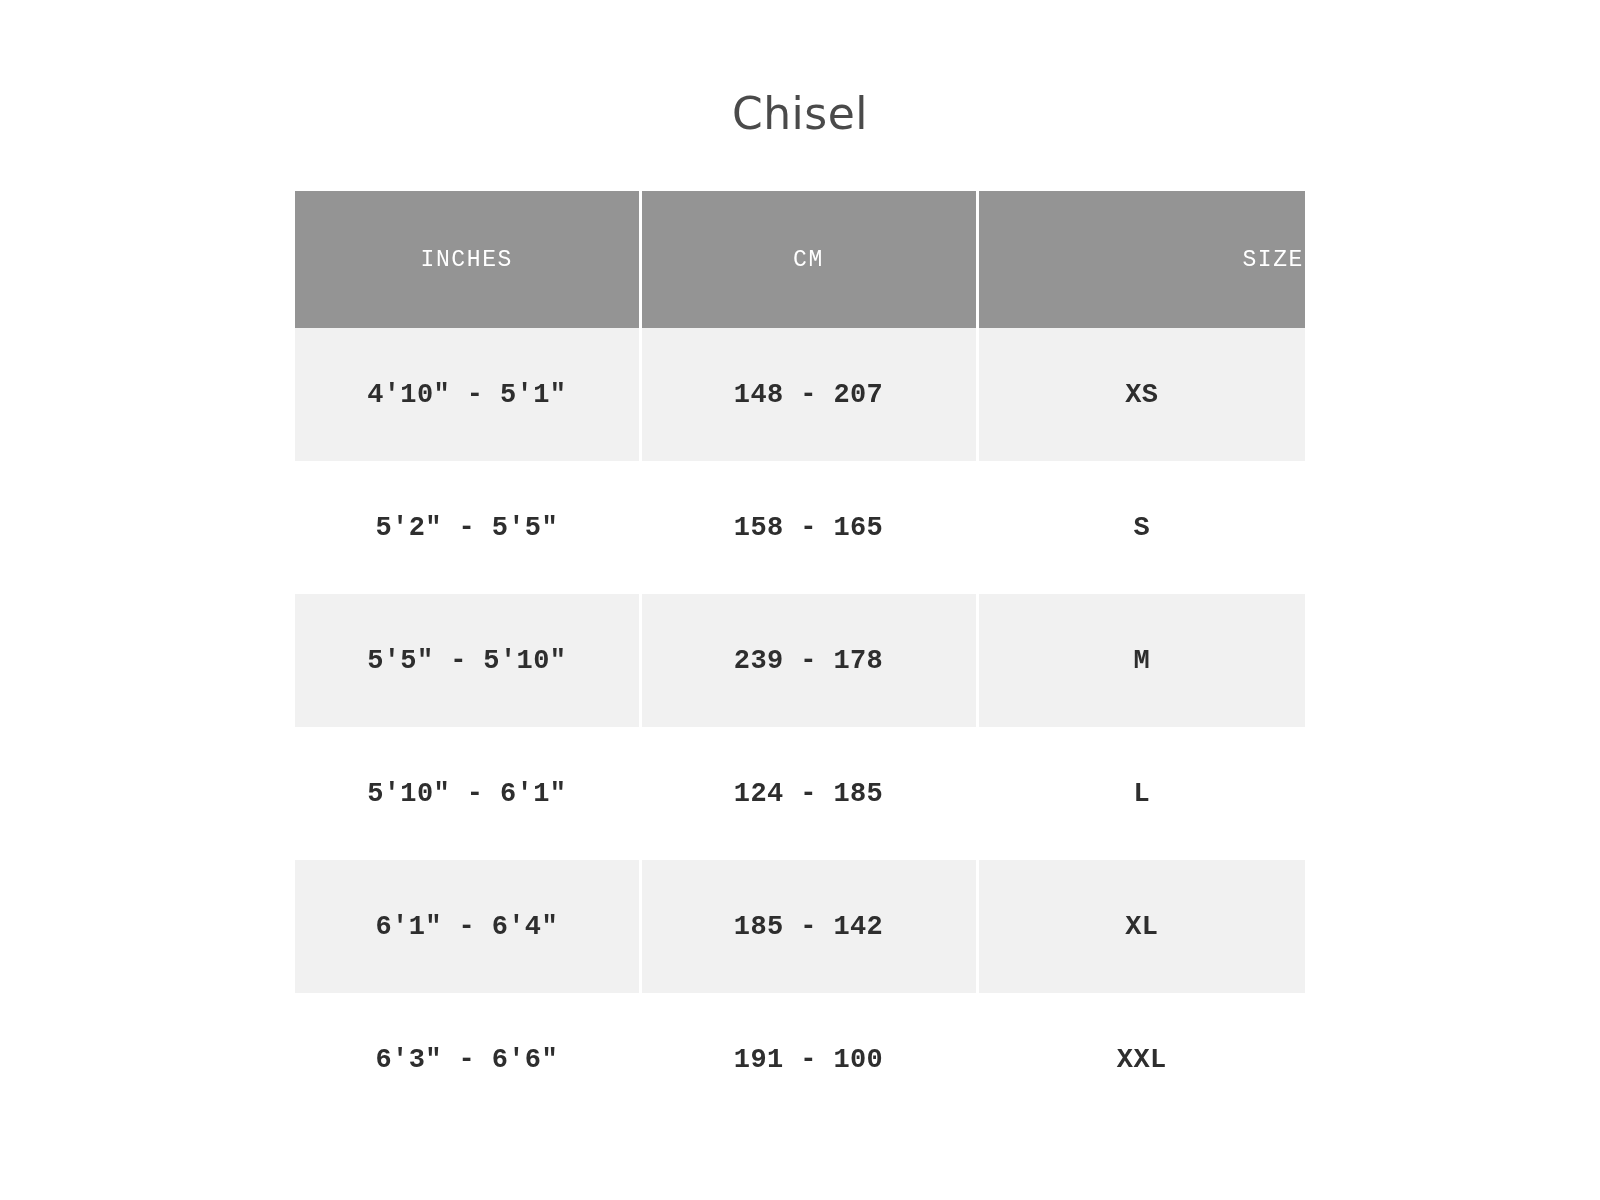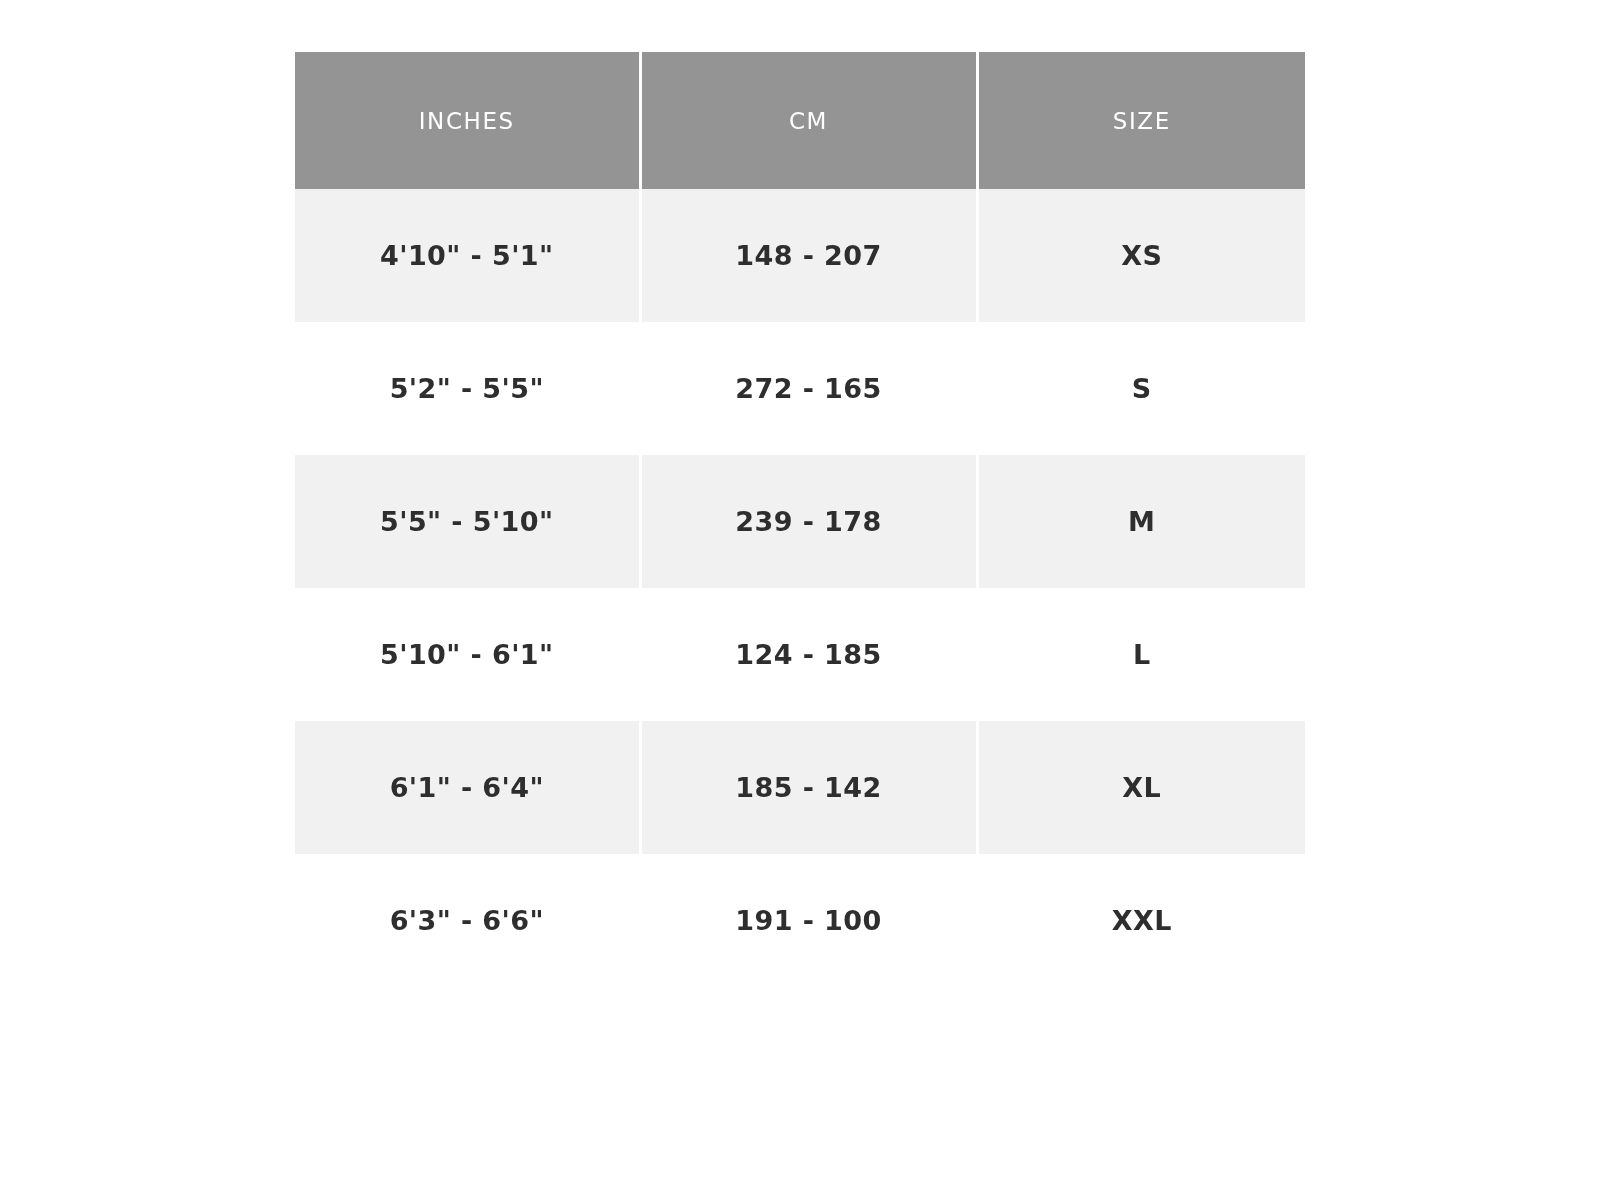--- a/index.html
+++ b/index.html
@@ -28,20 +28,21 @@
     color: #4a4a4a;
     letter-spacing: 0.5px;
     margin: 0;
     padding-top: 88px;
     font-family: "DejaVu Sans", sans-serif;
   }
   .table-wrap {
     width: 1010px;
     margin: 11px auto;
     margin-top: 52px;
+    font-family: Liberation Mono, monospace;
   }
   table.size-chart {
     width: 1010px;
     border-collapse: collapse;
     table-layout: fixed;
   }
   table.size-chart col.c-inches { width: 345px; }
   table.size-chart col.c-cm { width: 337px; }
   table.size-chart col.c-size { width: 328px; }
 
@@ -52,20 +53,21 @@
     font-weight: 400;
     letter-spacing: 1.6px;
     height: 137px;
     vertical-align: middle;
     text-align: center;
     border-right: 3px solid #ffffff;
     box-sizing: border-box;
   }
   table.size-chart thead th:last-child {
     border-right: none;
+    text-align: right;
   }
   table.size-chart tbody td {
     height: 133px;
     text-align: center;
     vertical-align: middle;
     font-size: 27px;
     font-weight: 700;
     color: #2e2e2e;
     border-right: 3px solid #ffffff;
     box-sizing: border-box;
@@ -79,20 +81,21 @@
   }
   table.size-chart tbody tr.plain td {
     background: #ffffff;
   }
 </style>
 </head>
 <body>
 
 <div class="page">
 
+  <h1 class="title">Chisel</h1>
 
   <div class="table-wrap">
     <table class="size-chart">
       <colgroup>
         <col class="c-inches">
         <col class="c-cm">
         <col class="c-size">
       </colgroup>
       <thead>
         <tr>
@@ -102,21 +105,21 @@
         </tr>
       </thead>
       <tbody>
         <tr class="shaded">
           <td>4'10" - 5'1"</td>
           <td>148 - 207</td>
           <td>XS</td>
         </tr>
         <tr class="plain">
           <td>5'2" - 5'5"</td>
-          <td>272 - 165</td>
+          <td>158 - 165</td>
           <td>S</td>
         </tr>
         <tr class="shaded">
           <td>5'5" - 5'10"</td>
           <td>239 - 178</td>
           <td>M</td>
         </tr>
         <tr class="plain">
           <td>5'10" - 6'1"</td>
           <td>124 - 185</td>

